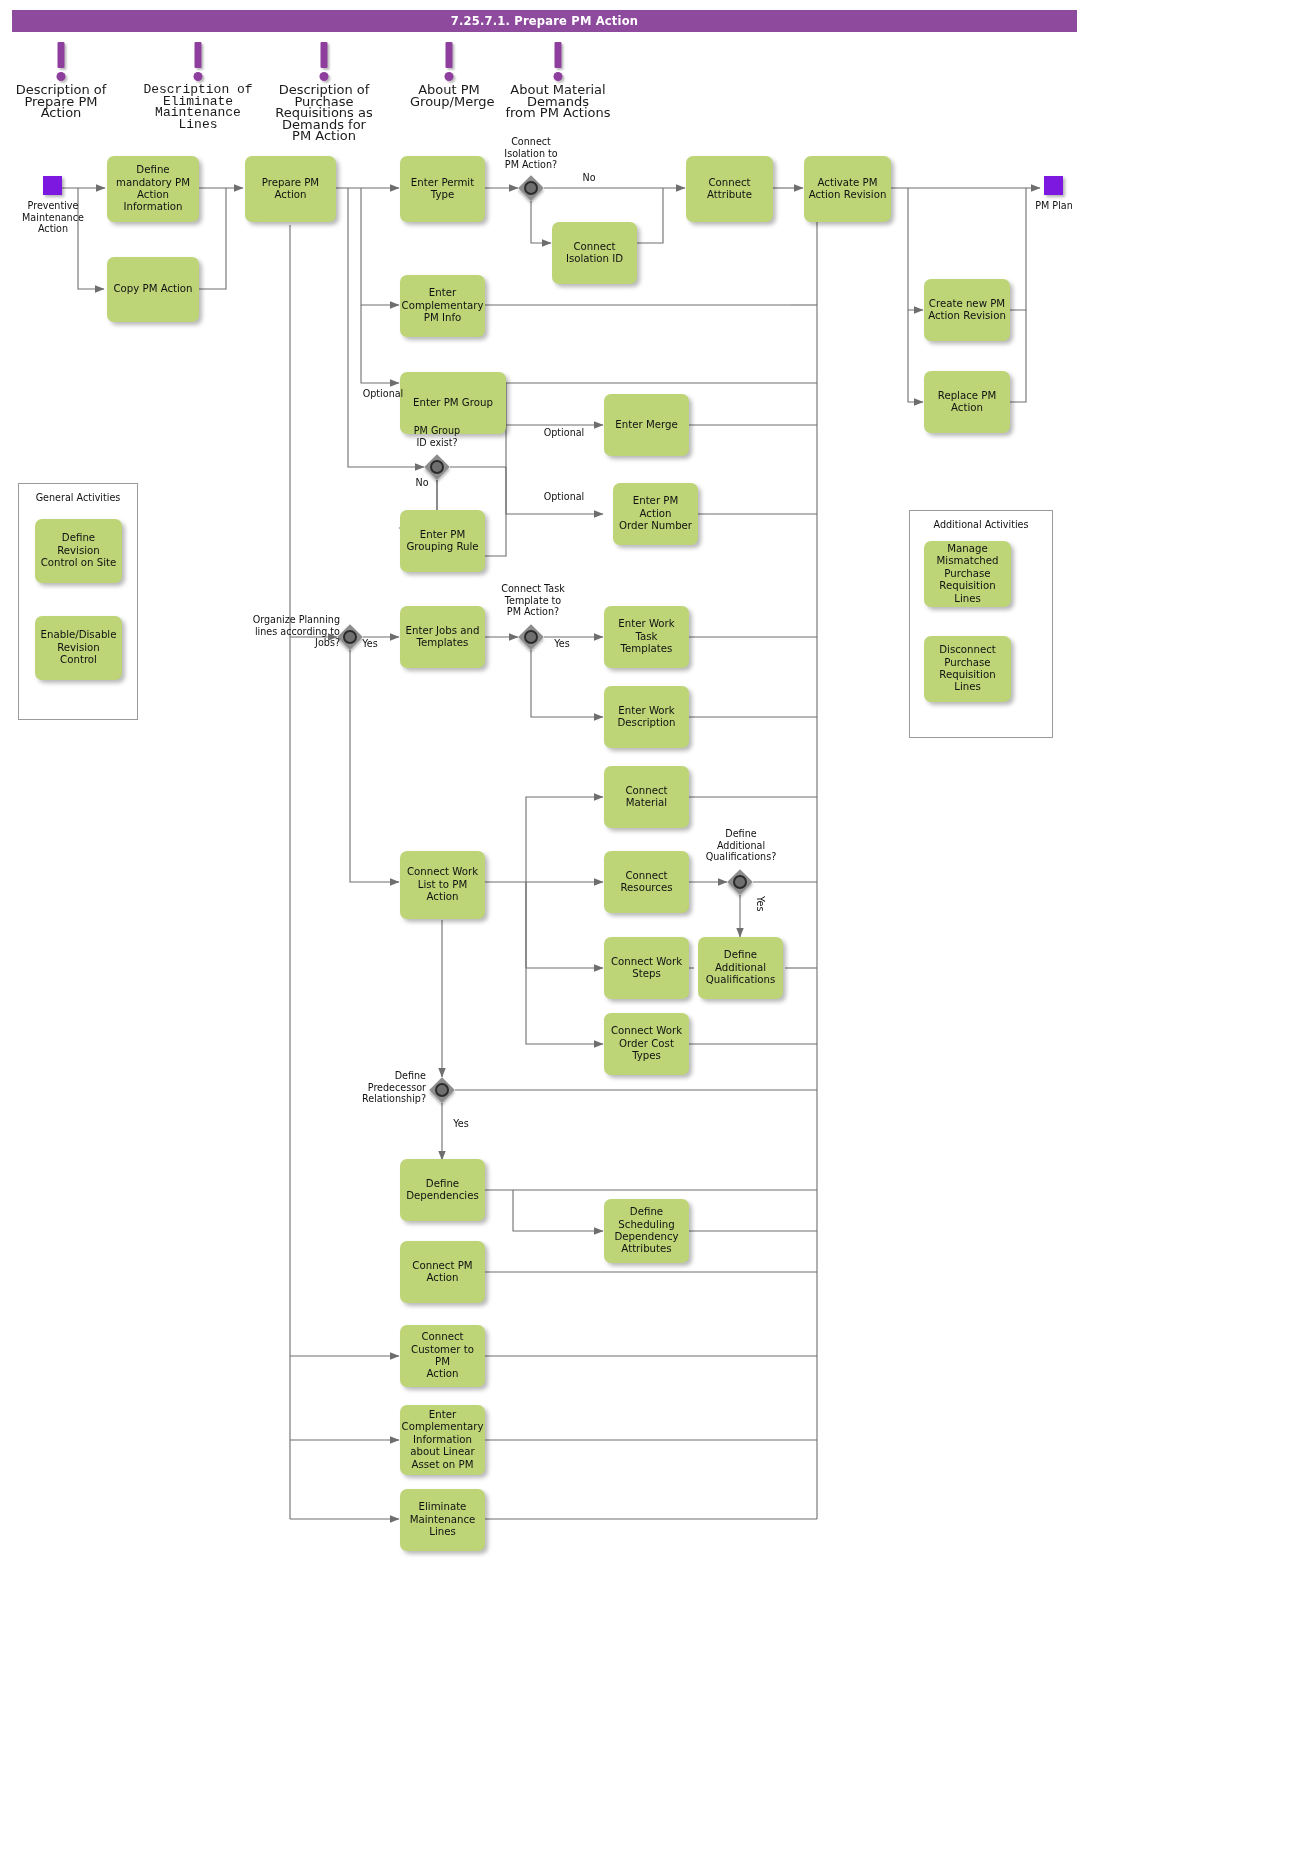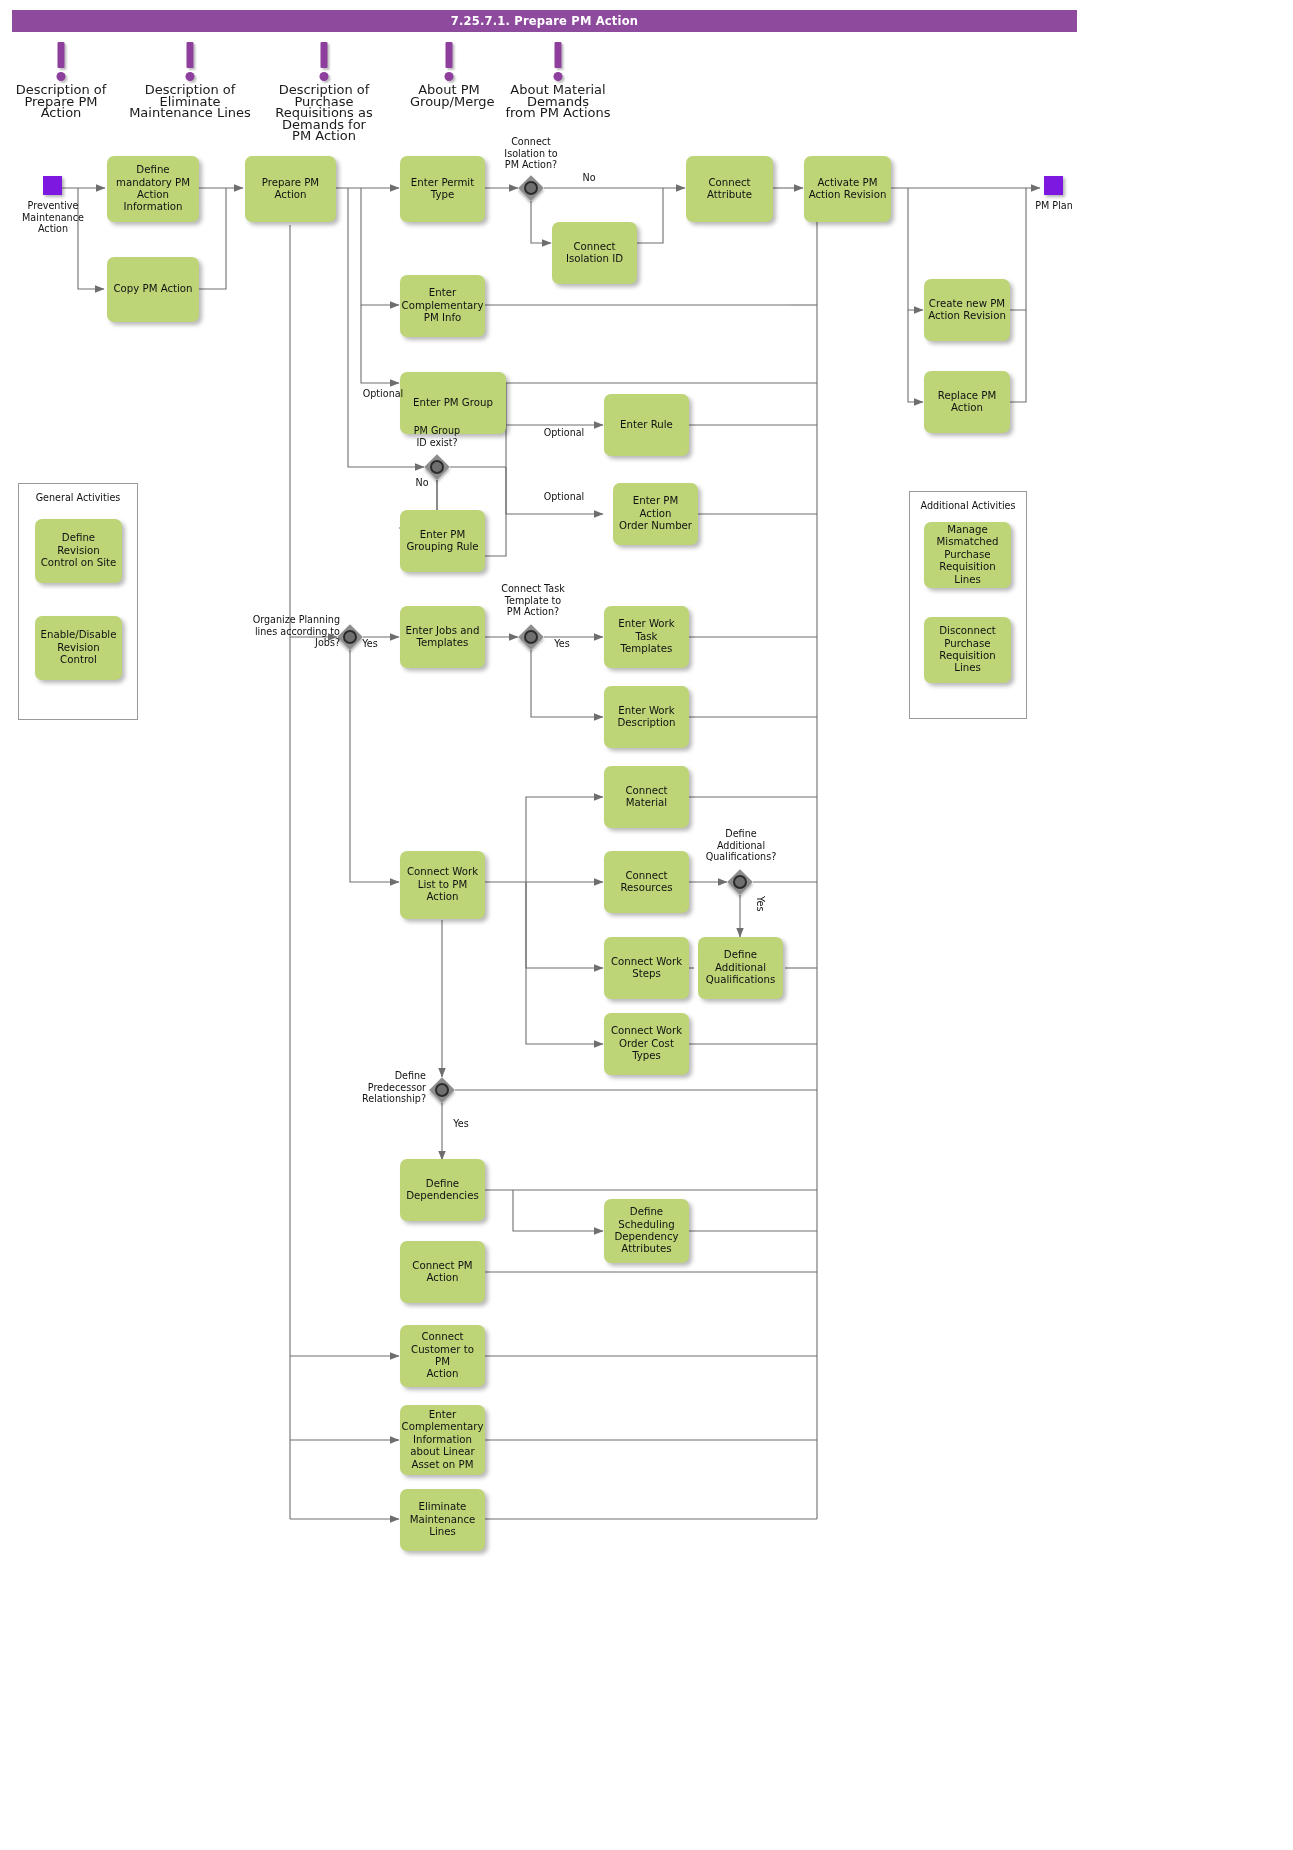--- a/index.html
+++ b/index.html
@@ -71,21 +71,21 @@
   <div class="titlebar">7.25.7.1. Prepare PM Action</div>
 
   <div class="note" style="left:6px;top:42px;width:110px;">
     <div class="bang">
         <div class="bar"></div>
         <div class="dot"></div>
       </div>
     <div class="cap" style="white-space: pre-line;">Description of
 Prepare PM Action</div>
   </div>
-  <div class="note" style="left:127px;top:42px;width:126px;">
+  <div class="note" style="left:135px;top:42px;width:126px;font-family:Liberation Mono, monospace;">
     <div class="bang">
         <div class="bar"></div>
         <div class="dot"></div>
       </div>
     <div class="cap" style="white-space: pre-line;">Description of Eliminate
 Maintenance Lines</div>
   </div>
   <div class="note" style="left:252px;top:42px;width:144px;">
     <div class="bang">
         <div class="bar"></div>
@@ -257,21 +257,21 @@
 Action Revision</div>
   <div class="act" style="left: 924px; top: 279px; width: 86px; height: 62px; white-space: pre-line;">Create new PM
 Action Revision</div>
   <div class="act" style="left: 924px; top: 371px; width: 86px; height: 62px; white-space: pre-line;">Replace PM
 Action</div>
 
   <div class="act" style="left: 400px; top: 275px; width: 85px; height: 62px; white-space: pre-line;">Enter
 Complementary
 PM Info</div>
   <div class="act" style="left:400px;top:372px;width:106px;height:62px;">Enter PM Group</div>
-  <div class="act" style="left:604px;top:394px;width:85px;height:62px;">Enter Rule</div>
+  <div class="act" style="left:604px;top:394px;width:85px;height:62px;">Enter Merge</div>
   <div class="act" style="left: 613px; top: 483px; width: 85px; height: 62px; white-space: pre-line;">Enter PM Action
 Order Number</div>
   <div class="act" style="left: 400px; top: 510px; width: 85px; height: 62px; white-space: pre-line;">Enter PM
 Grouping Rule</div>
 
   <div class="act" style="left: 400px; top: 606px; width: 85px; height: 62px; white-space: pre-line;">Enter Jobs and
 Templates</div>
   <div class="act" style="left: 604px; top: 606px; width: 85px; height: 62px; white-space: pre-line;">Enter Work Task
 Templates</div>
   <div class="act" style="left: 604px; top: 686px; width: 85px; height: 62px; white-space: pre-line;">Enter Work
@@ -368,21 +368,21 @@
   <div class="elbl" style="left:446px;top:1118px;width:30px;">Yes</div>
 
   <div class="panel" style="left:18px;top:483px;width:118px;height:235px;">
     <div class="ptitle">General Activities</div>
     <div class="act" style="left: 16px; top: 35px; width: 87px; height: 64px; position: absolute; white-space: pre-line;">Define Revision
 Control on Site</div>
     <div class="act" style="left: 16px; top: 132px; width: 87px; height: 64px; position: absolute; white-space: pre-line;">Enable/Disable
 Revision Control</div>
   </div>
 
-  <div class="panel" style="left:909px;top:491px;width:116px;height:226px;">
+  <div class="panel" style="left:909px;top:510px;width:116px;height:226px;padding-left:26px;">
     <div class="ptitle">Additional Activities</div>
     <div class="act" style="left: 14px; top: 30px; width: 87px; height: 66px; position: absolute; white-space: pre-line;">Manage
 Mismatched
 Purchase
 Requisition Lines</div>
     <div class="act" style="left: 14px; top: 125px; width: 87px; height: 66px; position: absolute; white-space: pre-line;">Disconnect
 Purchase
 Requisition Lines</div>
   </div>
 

